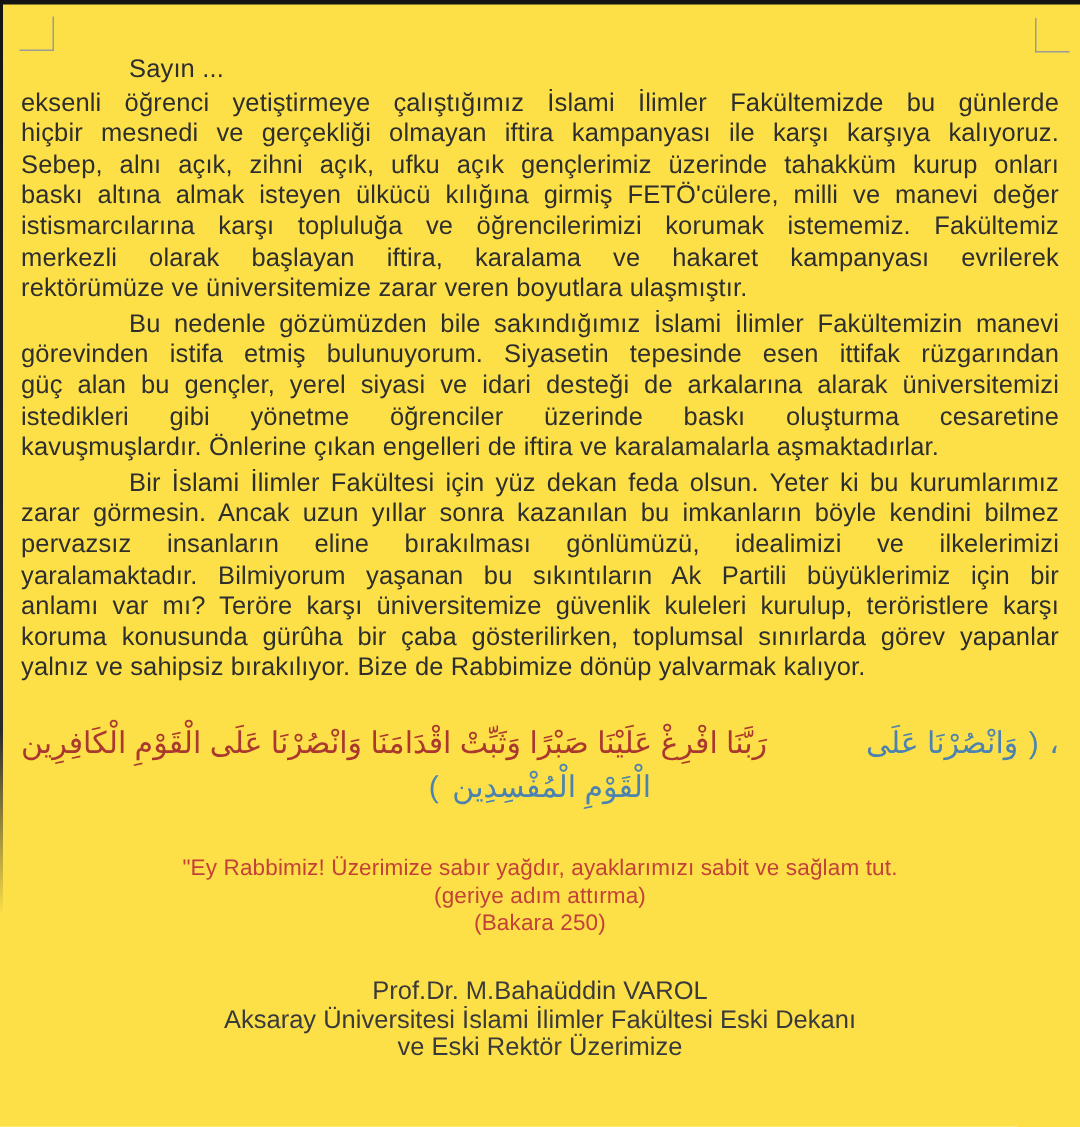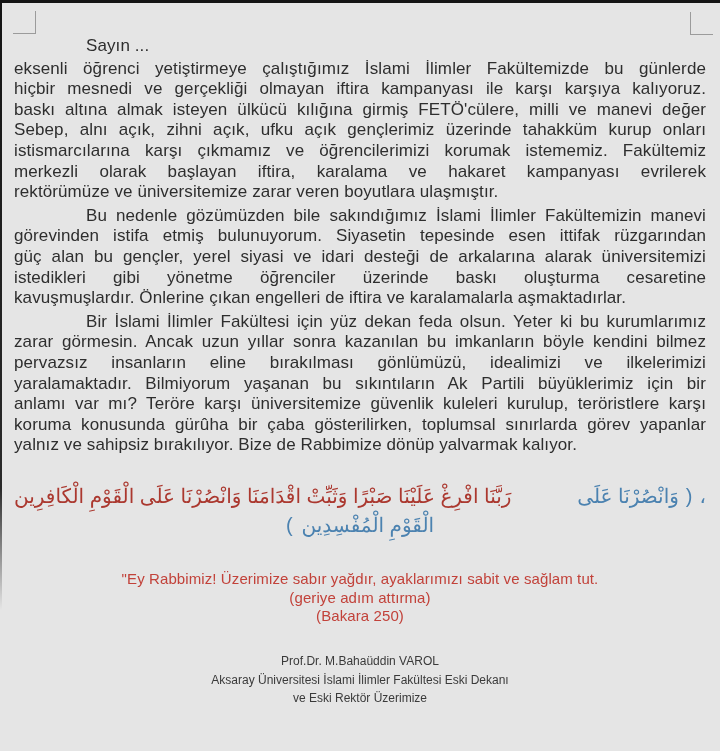--- a/index.html
+++ b/index.html
@@ -4,21 +4,21 @@
 <style>
   html,body{margin:0;padding:0;}
   body{
     width:720px;height:751px;
     background:#ffffff;
     font-family:"Liberation Sans",sans-serif;
     -webkit-font-smoothing:antialiased;
   }
   .page{
     position:relative;width:720px;height:751px;
-    background:#e5e5e5;overflow:hidden;
+    background:#fde047;overflow:hidden;
     color:#2e2e2e;
   }
   
   .edge-top{position:absolute;top:0;left:0;width:720px;height:3px;background:#141414;}
   .edge-left{position:absolute;top:0;left:0;width:2px;height:610px;
     background:linear-gradient(to bottom,#141414 0%,#2a2a2a 80%,rgba(40,40,40,0) 100%);}
   
   .corner{position:absolute;width:22px;height:22px;}
   .corner.tl{left:13px;top:11px;border-right:1px solid #9b9b9b;border-bottom:1px solid #9b9b9b;}
   .corner.tr{left:690px;top:12px;border-left:1px solid #9b9b9b;border-bottom:1px solid #9b9b9b;}
@@ -52,42 +52,42 @@
   .ar-punct{color:#4b82b0;}
 
   .translation{
     position:absolute;left:0;top:570px;width:720px;
     text-align:center;color:#c2423a;
     font-size:15px;line-height:18.5px;letter-spacing:0.1px;
   }
   .signature{
     position:absolute;left:0;top:652px;width:720px;
     text-align:center;color:#3a3a3a;
-    font-size:12px;line-height:18.5px;
+    font-size:17px;line-height:18.5px;
   }
 </style>
 </head>
 <body>
 
 <div class="page">
 
   <div class="edge-top"></div>
   <div class="edge-left"></div>
   <div class="corner tl"></div>
   <div class="corner tr"></div>
 
   <div class="body-text">
     <div class="salutation">Sayın ...</div>
 
     <div class="para">
       <div class="line">eksenli öğrenci yetiştirmeye çalıştığımız İslami İlimler Fakültemizde bu günlerde</div>
       <div class="line">hiçbir mesnedi ve gerçekliği olmayan iftira kampanyası ile karşı karşıya kalıyoruz.</div>
+      <div class="line">Sebep, alnı açık, zihni açık, ufku açık gençlerimiz üzerinde tahakküm kurup onları</div>
       <div class="line">baskı altına almak isteyen ülkücü kılığına girmiş FETÖ'cülere, milli ve manevi değer</div>
-      <div class="line">Sebep, alnı açık, zihni açık, ufku açık gençlerimiz üzerinde tahakküm kurup onları</div>
-      <div class="line">istismarcılarına karşı çıkmamız ve öğrencilerimizi korumak istememiz. Fakültemiz</div>
+      <div class="line">istismarcılarına karşı topluluğa ve öğrencilerimizi korumak istememiz. Fakültemiz</div>
       <div class="line">merkezli olarak başlayan iftira, karalama ve hakaret kampanyası evrilerek</div>
       <div class="line last">rektörümüze ve üniversitemize zarar veren boyutlara ulaşmıştır.</div>
     </div>
 
     <div class="para">
       <div class="line first">Bu nedenle gözümüzden bile sakındığımız İslami İlimler Fakültemizin manevi</div>
       <div class="line">görevinden istifa etmiş bulunuyorum. Siyasetin tepesinde esen ittifak rüzgarından</div>
       <div class="line">güç alan bu gençler, yerel siyasi ve idari desteği de arkalarına alarak üniversitemizi</div>
       <div class="line">istedikleri gibi yönetme öğrenciler üzerinde baskı oluşturma cesaretine</div>
       <div class="line last">kavuşmuşlardır. Önlerine çıkan engelleri de iftira ve karalamalarla aşmaktadırlar.</div>

